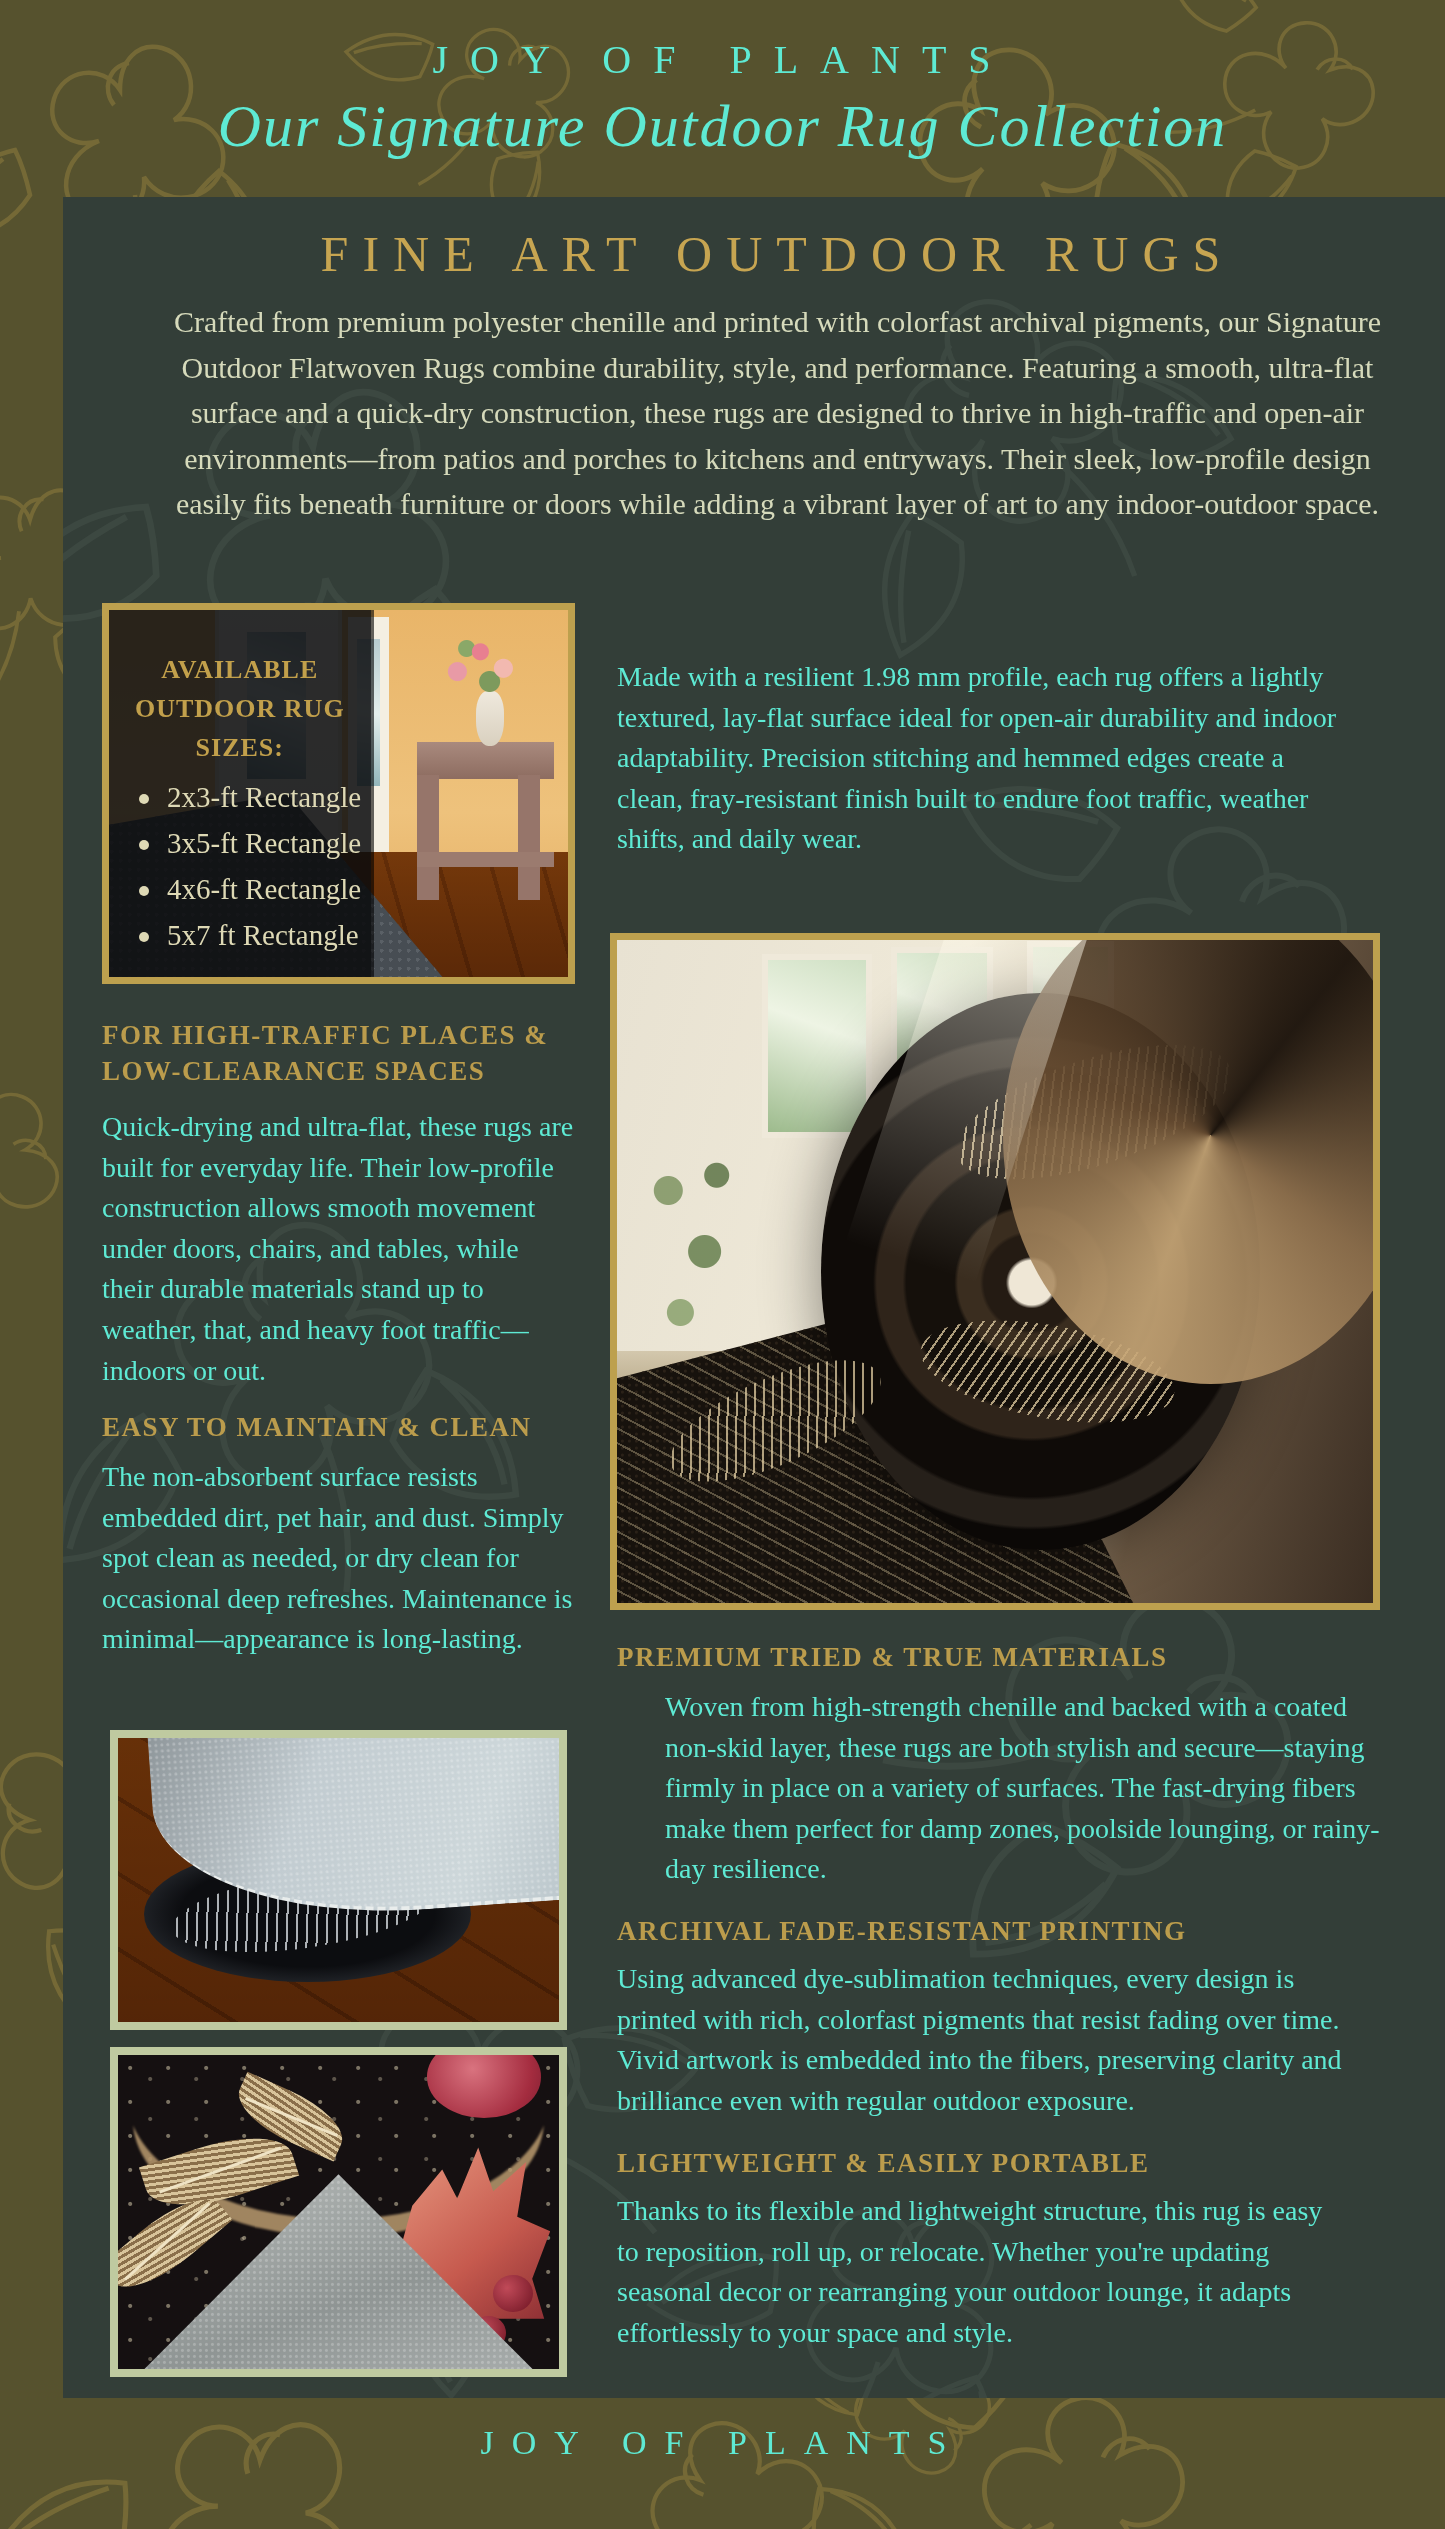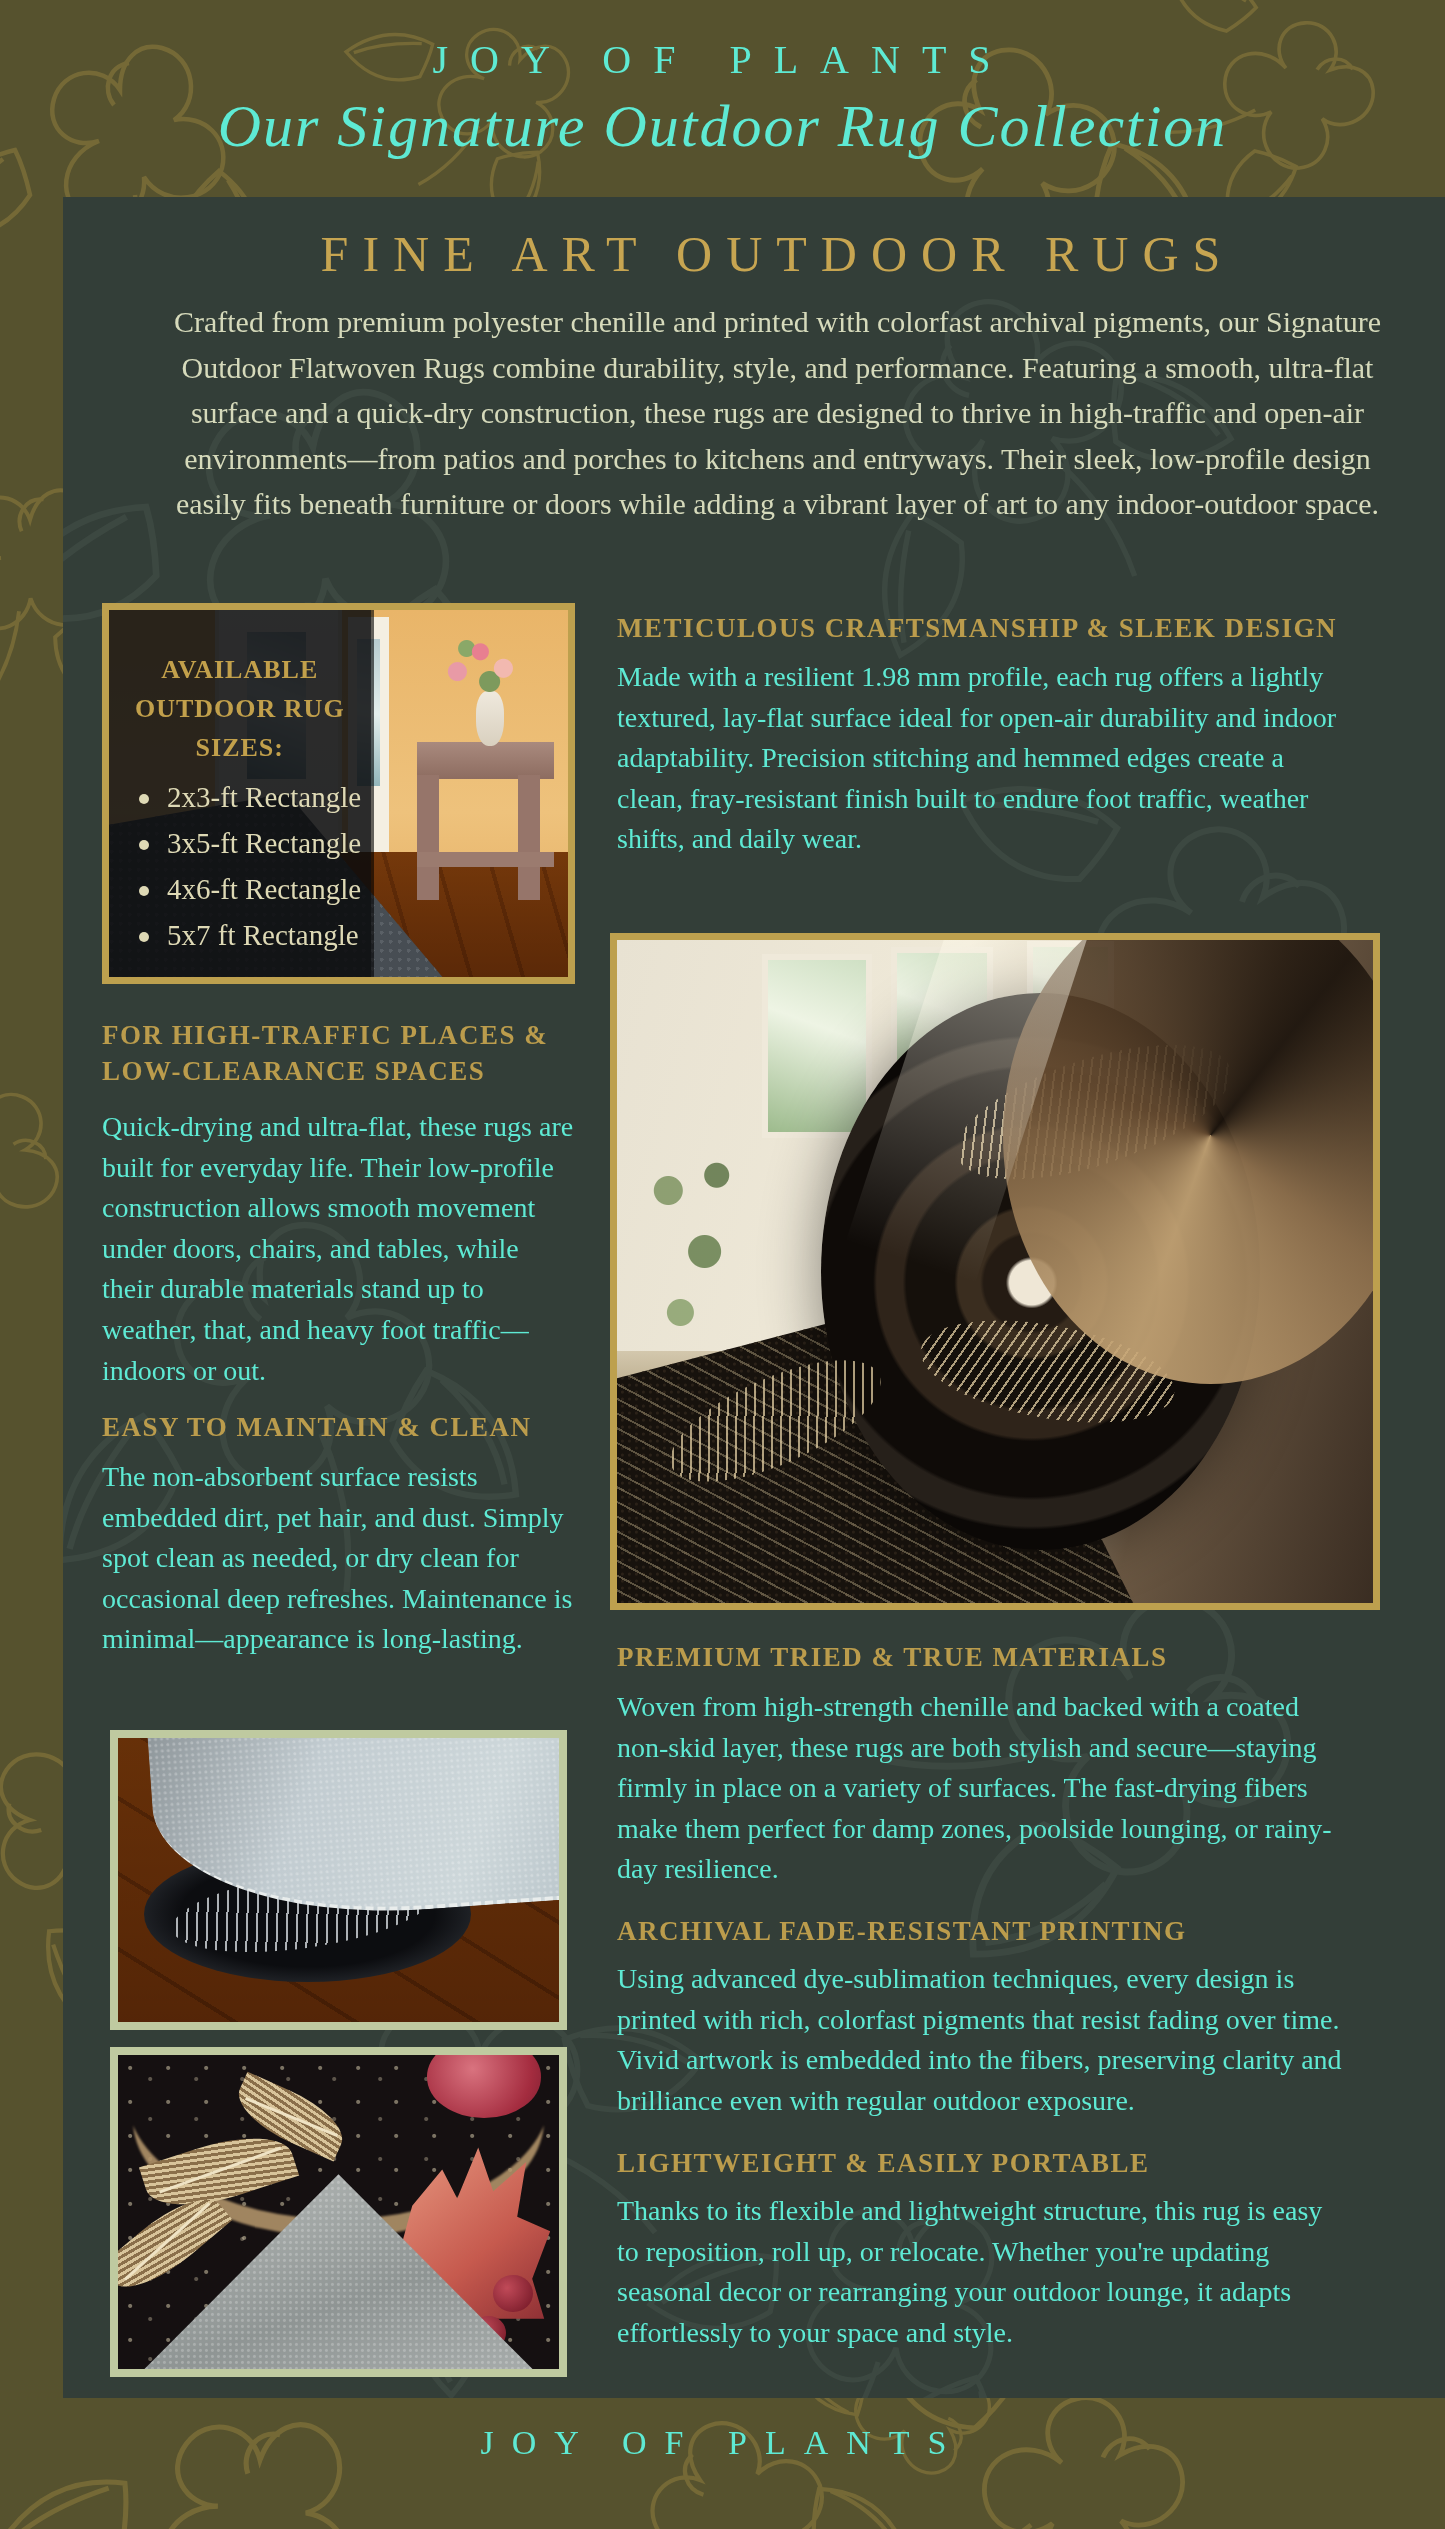--- a/index.html
+++ b/index.html
@@ -192,21 +192,20 @@
         <div class="sizes-overlay">
           <div class="sizes-heading">AVAILABLE OUTDOOR RUG SIZES:</div>
           <div class="size-item">2x3-ft Rectangle</div>
           <div class="size-item">3x5-ft Rectangle</div>
           <div class="size-item">4x6-ft Rectangle</div>
           <div class="size-item">5x7 ft Rectangle</div>
         </div>
       </div>
     </div>
 
-    <div class="sec-h col-r" style="top:413px;">METICULOUS CRAFTSMANSHIP &amp; SLEEK DESIGN</div>
     <div class="sec-b col-r" style="top:460px;">Made with a resilient 1.98 mm profile, each rug offers a lightly textured, lay-flat surface ideal for open-air durability and indoor adaptability. Precision stitching and hemmed edges create a clean, fray-resistant finish built to endure foot traffic, weather shifts, and daily wear.</div>
 
     <div class="photo gold-frame" style="left:547px;top:736px;width:770px;height:677px;">
       <div class="photo-inner">
         <div class="p2-bg"></div>
         <div class="p2-win" style="left:20%;top:3%;width:13%;height:26%;"></div>
         <div class="p2-win" style="left:37%;top:2%;width:12%;height:22%;"></div>
         <div class="p2-win" style="left:55%;top:1%;width:10%;height:16%;"></div>
         <div class="p2-plant"></div>
         <div class="p2-floorline"></div>
@@ -244,21 +243,21 @@
         <div class="p4-leaf" style="left:-4%;top:52%;width:30%;height:16%;transform:rotate(-40deg);"></div>
         <div class="p4-pome"></div>
         <div class="p4-burst"></div>
         <div class="p4-seed" style="right:6%;bottom:18%;width:9%;height:12%;"></div>
         <div class="p4-seed" style="right:12%;bottom:6%;width:8%;height:11%;"></div>
         <div class="p4-corner"></div>
       </div>
     </div>
 
     <div class="sec-h col-r" style="top:1442px;">PREMIUM TRIED &amp; TRUE MATERIALS</div>
-    <div class="sec-b col-r" style="top:1490px;">Woven from high-strength chenille and backed with a coated non-skid layer, these rugs are both stylish and secure—staying firmly in place on a variety of surfaces. The fast-drying fibers make them perfect for damp zones, poolside lounging, or rainy-day resilience.</div>
+    <div class="sec-b col-r" style="top:1490px;margin-left:48px;">Woven from high-strength chenille and backed with a coated non-skid layer, these rugs are both stylish and secure—staying firmly in place on a variety of surfaces. The fast-drying fibers make them perfect for damp zones, poolside lounging, or rainy-day resilience.</div>
 
     <div class="sec-h col-r" style="top:1716px;">ARCHIVAL FADE-RESISTANT PRINTING</div>
     <div class="sec-b col-r" style="top:1762px;">Using advanced dye-sublimation techniques, every design is printed with rich, colorfast pigments that resist fading over time. Vivid artwork is embedded into the fibers, preserving clarity and brilliance even with regular outdoor exposure.</div>
 
     <div class="sec-h col-r" style="top:1948px;">LIGHTWEIGHT &amp; EASILY PORTABLE</div>
     <div class="sec-b col-r" style="top:1994px;">Thanks to its flexible and lightweight structure, this rug is easy to reposition, roll up, or relocate. Whether you're updating seasonal decor or rearranging your outdoor lounge, it adapts effortlessly to your space and style.</div>
 
   </div>
 
   <div class="brand brand-bottom">JOY OF PLANTS</div>

